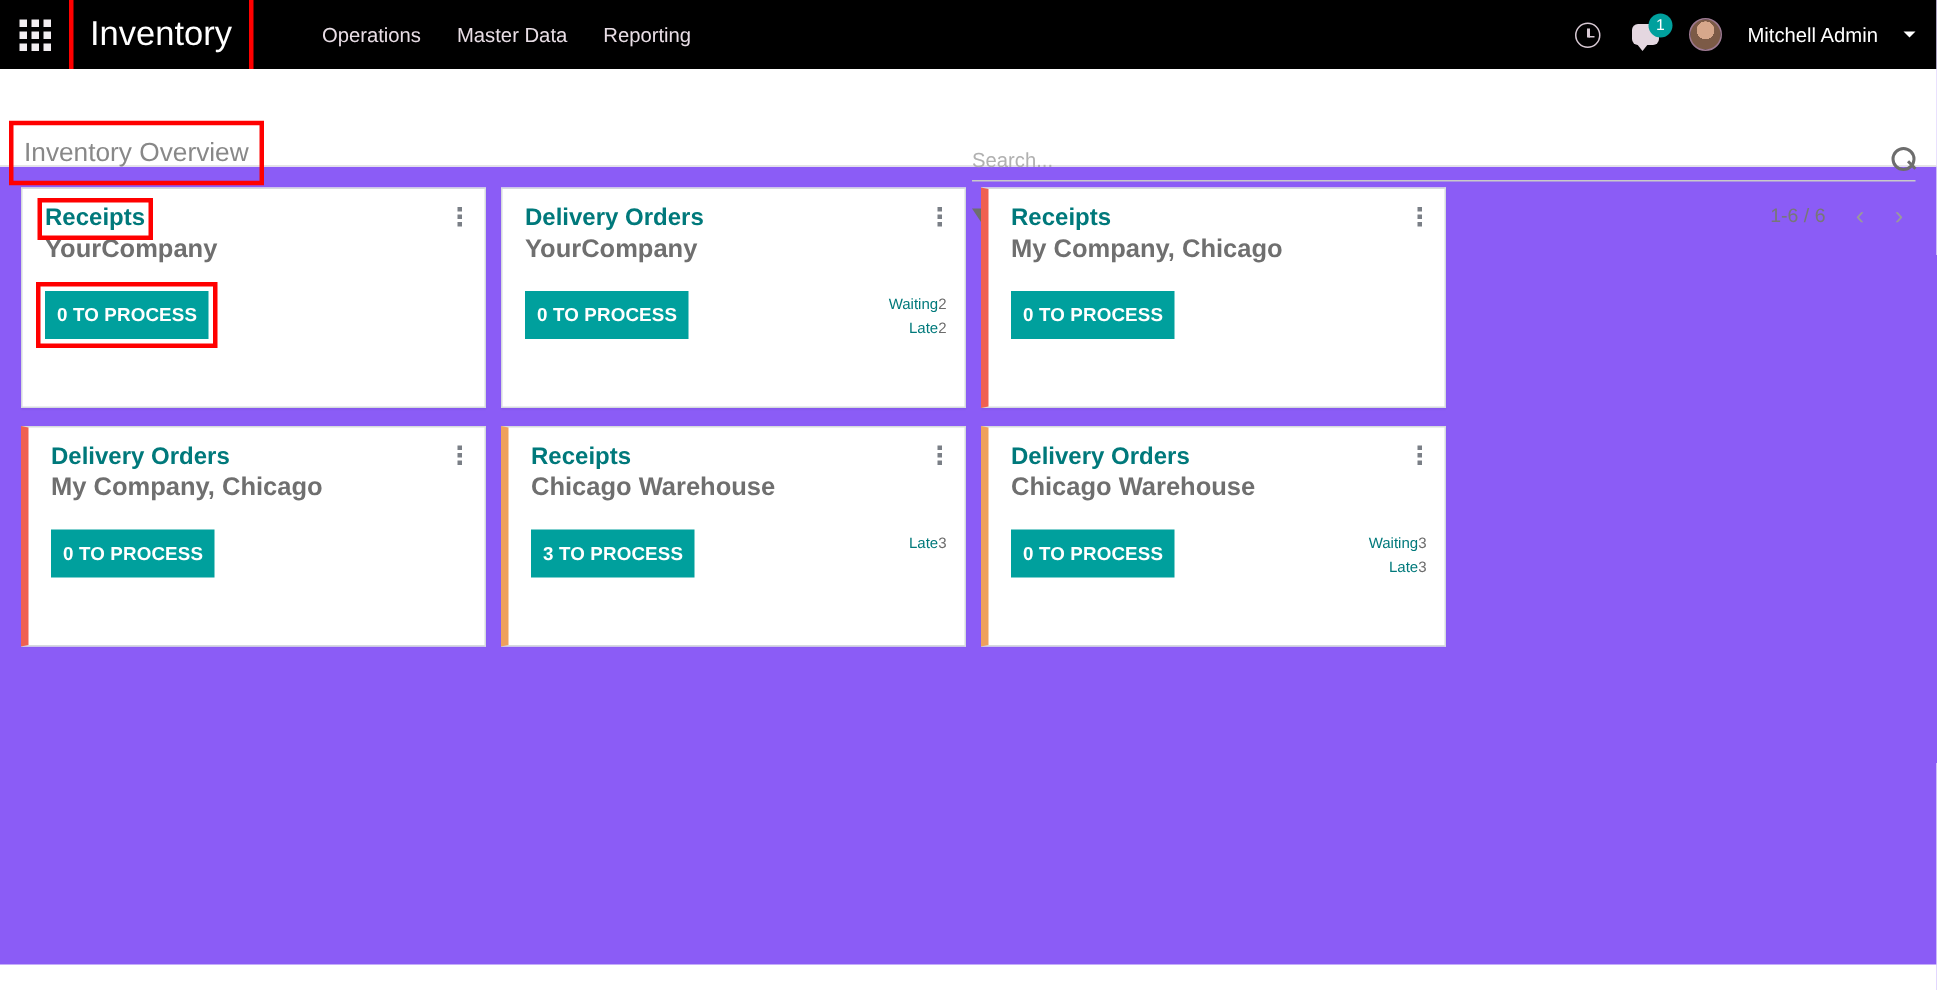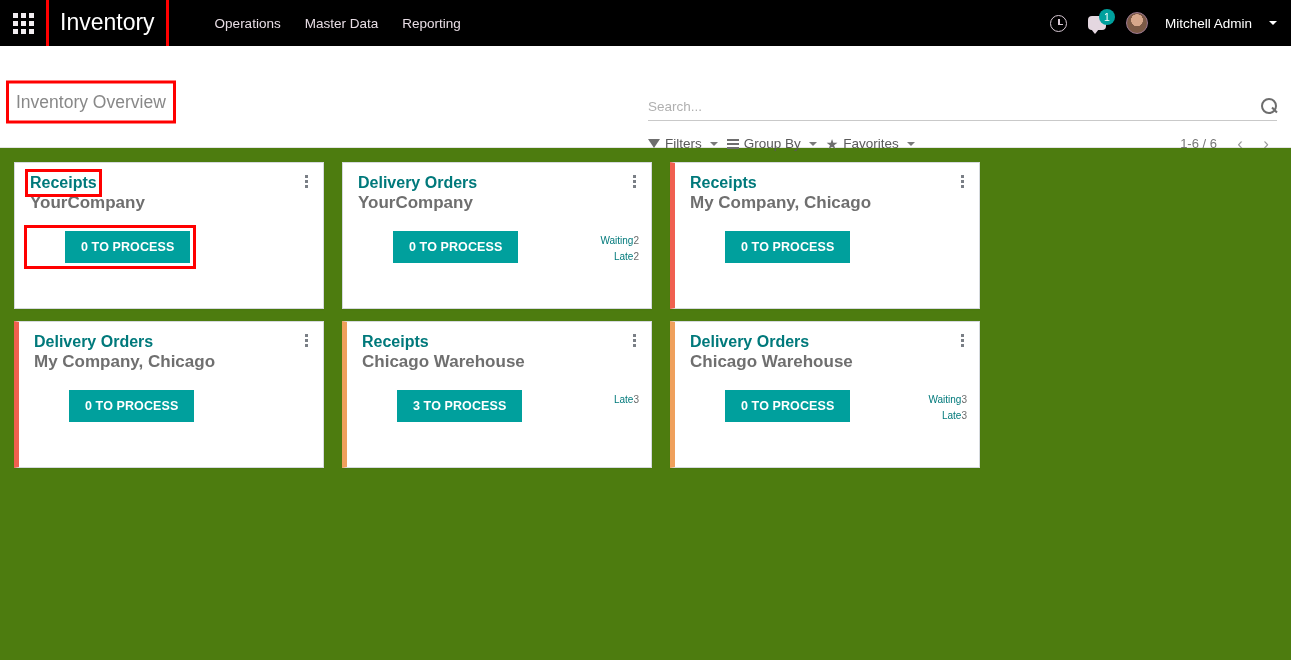--- a/index.html
+++ b/index.html
@@ -86,21 +86,21 @@
     border: 1px solid #9e7a92;
   }
   .user-name { color: #ffffff; font-size: 13.5px; }
   .caret { width: 0; height: 0; border-left: 4px solid transparent; border-right: 4px solid transparent; border-top: 4px solid #ffffff; }
 
   
   .control-panel {
     position: relative;
     background: #ffffff;
     border-bottom: 1px solid #e4e4e4;
-    height: 102px;
+    height: 65px;
     padding: 0 14px;
   }
   .breadcrumb-wrap { position: absolute; left: 14px; top: 56px; transform: translateY(-50%); }
   .breadcrumb { font-size: 17.5px; color: #888888; white-space: nowrap; padding: 2px 2px; }
   .hl-crumb { left: -8px; top: -9px; right: -8px; bottom: -9px; }
 
   .searchview { position: absolute; left: 648px; right: 14px; top: 52px; }
   .search-row {
     display: flex; align-items: center;
     border-bottom: 1px solid #c9c9c9;
@@ -134,24 +134,24 @@
   .ic-star { color:#6e6e6e; font-size: 14px; line-height: 1; }
 
   .pager { position: absolute; right: 0; display: flex; align-items: center; gap: 4px; justify-content: center; }
   .pager-text { font-size: 13px; color: #777777; white-space: nowrap; margin-right: 8px; }
   .chev { width: 22px; height: 22px; display:flex; align-items:center; justify-content:center; cursor:pointer; color:#9a9a9a; font-size: 17px; line-height:1; }
 
   
   .kanban {
     padding: 14px;
     display: flex; flex-wrap: wrap;
-    gap: 12px 18px;
+    gap: 12px 10px;
     align-content: flex-start;
     height: 532px;
-    background: #4d7c0f;
+    background: #8b5cf6;
   }
   .card {
     width: 310px; height: 147px;
     background: #ffffff;
     border: 1px solid #d6dade;
     border-left-width: 1px;
     position: relative;
     padding: 10px 12px 10px 15px;
     box-shadow: 0 1px 1px rgba(0,0,0,0.04);
   }
@@ -166,23 +166,22 @@
   .title-wrap { position: relative; display: inline-block; }
   .card-sub { color: #6f6f6f; font-size: 17px; margin-top: 0; font-weight: bold; }
 
   .card-body { display: flex; align-items: flex-start; margin-top: 18px; }
   .btn-wrap { position: relative; display: inline-block; }
   .btn-process {
     background: #00A09D; color: #ffffff;
     border: none; border-radius: 0;
     font-family: "Liberation Sans", sans-serif;
     font-size: 12.5px; font-weight: bold;
-    padding: 9px 16px; cursor: pointer; white-space: nowrap;
+    padding: 9px 8px; cursor: pointer; white-space: nowrap;
     letter-spacing: 0.1px;
-    margin-left: 35px;
   }
   .hl-btn { left: -6px; top: -6px; right: -6px; bottom: -6px; }
 
   .stats { margin-left: auto; width: 155px; padding-top: 2px; }
   .stat-row { display: flex; justify-content: flex-end; font-size: 10px; line-height: 1.55; }
   .stat-label { color: #00797B; cursor: pointer; }
   .stat-val { color: #6b6b6b; }
 
   .kebab {
     position: absolute; top: 9px; right: 9px;

